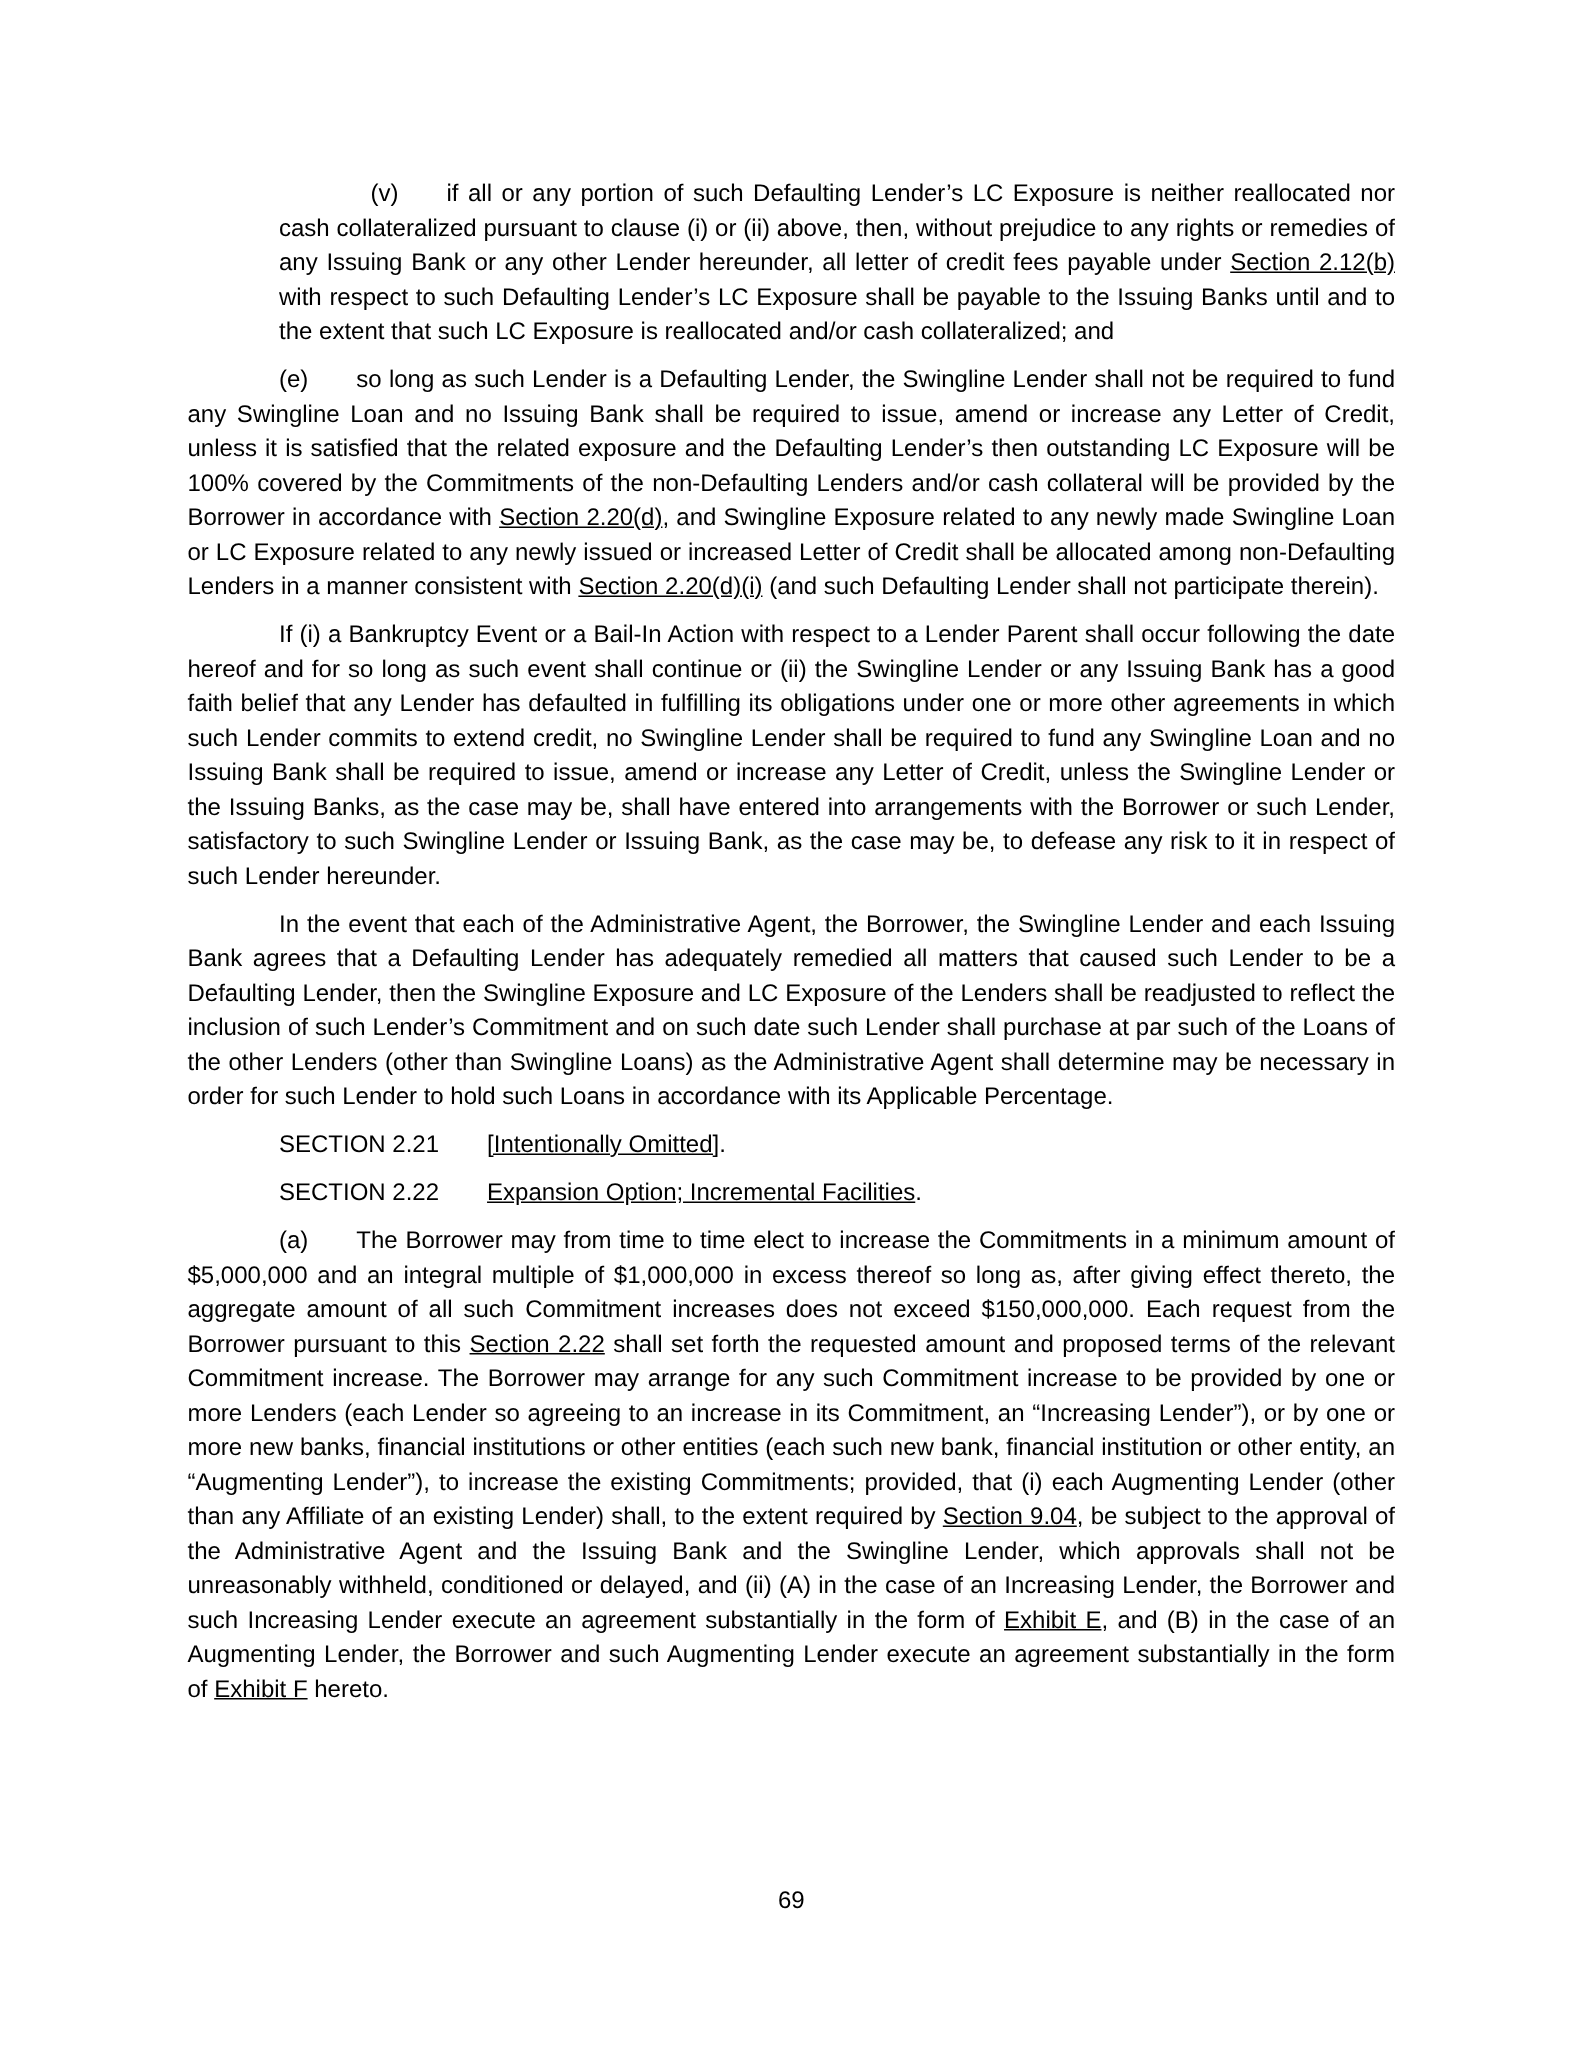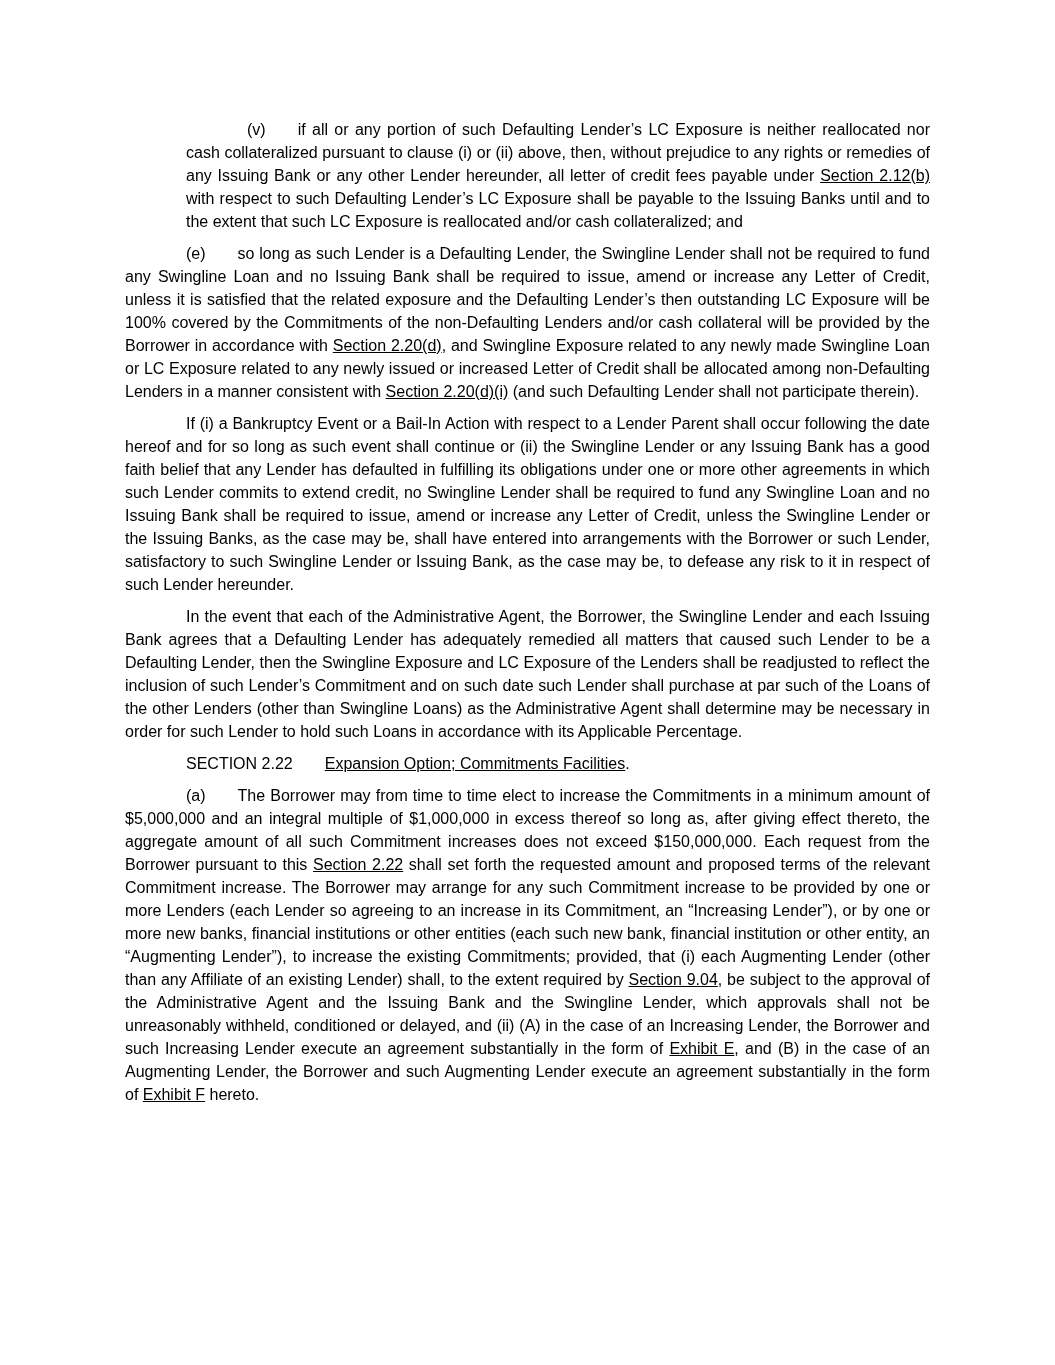--- a/index.html
+++ b/index.html
@@ -57,19 +57,21 @@
 <div class="page">
 
   <p class="para block-indent"><span>(v)  if all or any portion of such Defaulting Lender’s LC Exposure is neither reallocated nor cash collateralized pursuant to clause (i) or (ii) above, then, without prejudice to any rights or remedies of any Issuing Bank or any other Lender hereunder, all letter of credit fees payable under </span><span class="u">Section 2.12(b)</span><span> with respect to such Defaulting Lender’s LC Exposure shall be payable to the Issuing Banks until and to the extent that such LC Exposure is reallocated and/or cash collateralized; and</span></p>
 
   <p class="para indent-first"><span>(e)  so long as such Lender is a Defaulting Lender, the Swingline Lender shall not be required to fund any Swingline Loan and no Issuing Bank shall be required to issue, amend or increase any Letter of Credit, unless it is satisfied that the related exposure and the Defaulting Lender’s then outstanding LC Exposure will be 100% covered by the Commitments of the non-Defaulting Lenders and/or cash collateral will be provided by the Borrower in accordance with </span><span class="u">Section 2.20(d)</span><span>, and Swingline Exposure related to any newly made Swingline Loan or LC Exposure related to any newly issued or increased Letter of Credit shall be allocated among non-Defaulting Lenders in a manner consistent with </span><span class="u">Section 2.20(d)(i)</span><span> (and such Defaulting Lender shall not participate therein).</span></p>
 
   <p class="para indent-first"><span>If (i) a Bankruptcy Event or a Bail-In Action with respect to a Lender Parent shall occur following the date hereof and for so long as such event shall continue or (ii) the Swingline Lender or any Issuing Bank has a good faith belief that any Lender has defaulted in fulfilling its obligations under one or more other agreements in which such Lender commits to extend credit, no Swingline Lender shall be required to fund any Swingline Loan and no Issuing Bank shall be required to issue, amend or increase any Letter of Credit, unless the Swingline Lender or the Issuing Banks, as the case may be, shall have entered into arrangements with the Borrower or such Lender, satisfactory to such Swingline Lender or Issuing Bank, as the case may be, to defease any risk to it in respect of such Lender hereunder.</span></p>
 
   <p class="para indent-first"><span>In the event that each of the Administrative Agent, the Borrower, the Swingline Lender and each Issuing Bank agrees that a Defaulting Lender has adequately remedied all matters that caused such Lender to be a Defaulting Lender, then the Swingline Exposure and LC Exposure of the Lenders shall be readjusted to reflect the inclusion of such Lender’s Commitment and on such date such Lender shall purchase at par such of the Loans of the other Lenders (other than Swingline Loans) as the Administrative Agent shall determine may be necessary in order for such Lender to hold such Loans in accordance with its Applicable Percentage.</span></p>
 
+  <p class="para indent-first heading"><span>SECTION 2.21  </span><span class="u">[Intentionally Omitted]</span><span>.</span></p>
 
-  <p class="para indent-first heading"><span>SECTION 2.22  </span><span class="u">Expansion Option; Commitments Facilities</span><span>.</span></p>
+  <p class="para indent-first heading"><span>SECTION 2.22  </span><span class="u">Expansion Option; Incremental Facilities</span><span>.</span></p>
 
   <p class="para indent-first"><span>(a)  The Borrower may from time to time elect to increase the Commitments in a minimum amount of $5,000,000 and an integral multiple of $1,000,000 in excess thereof so long as, after giving effect thereto, the aggregate amount of all such Commitment increases does not exceed $150,000,000. Each request from the Borrower pursuant to this </span><span class="u">Section 2.22</span><span> shall set forth the requested amount and proposed terms of the relevant Commitment increase. The Borrower may arrange for any such Commitment increase to be provided by one or more Lenders (each Lender so agreeing to an increase in its Commitment, an “Increasing Lender”), or by one or more new banks, financial institutions or other entities (each such new bank, financial institution or other entity, an “Augmenting Lender”), to increase the existing Commitments; provided, that (i) each Augmenting Lender (other than any Affiliate of an existing Lender) shall, to the extent required by </span><span class="u">Section 9.04</span><span>, be subject to the approval of the Administrative Agent and the Issuing Bank and the Swingline Lender, which approvals shall not be unreasonably withheld, conditioned or delayed, and (ii) (A) in the case of an Increasing Lender, the Borrower and such Increasing Lender execute an agreement substantially in the form of </span><span class="u">Exhibit E</span><span>, and (B) in the case of an Augmenting Lender, the Borrower and such Augmenting Lender execute an agreement substantially in the form of </span><span class="u">Exhibit F</span><span> hereto.</span></p>
 
+  <div class="page-number">69</div>
 
 </div>
 
 </body></html>

